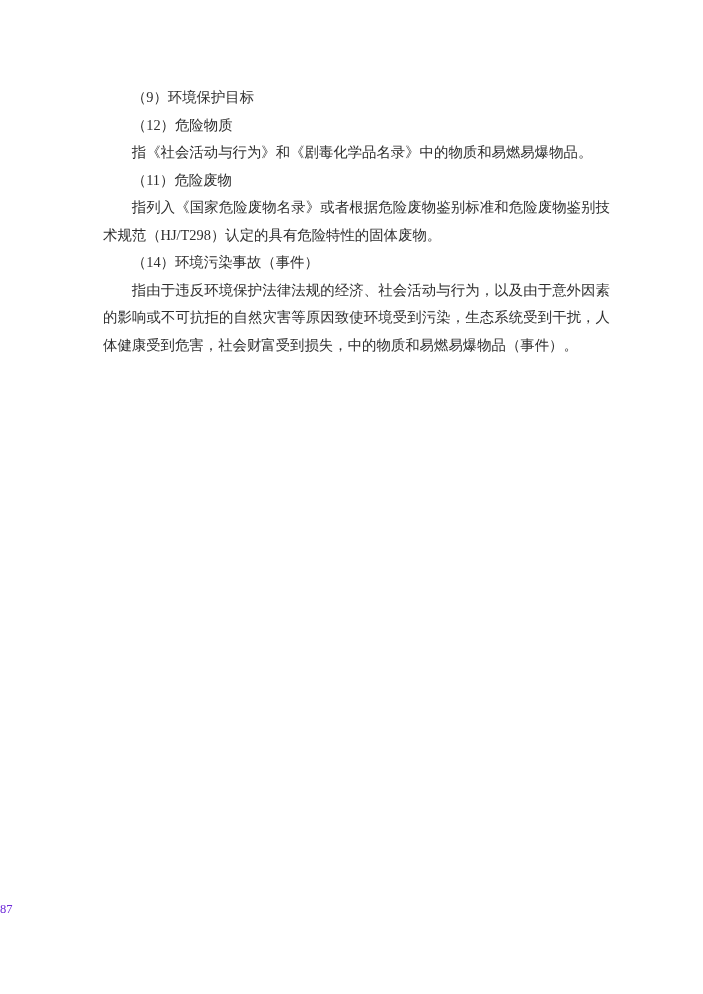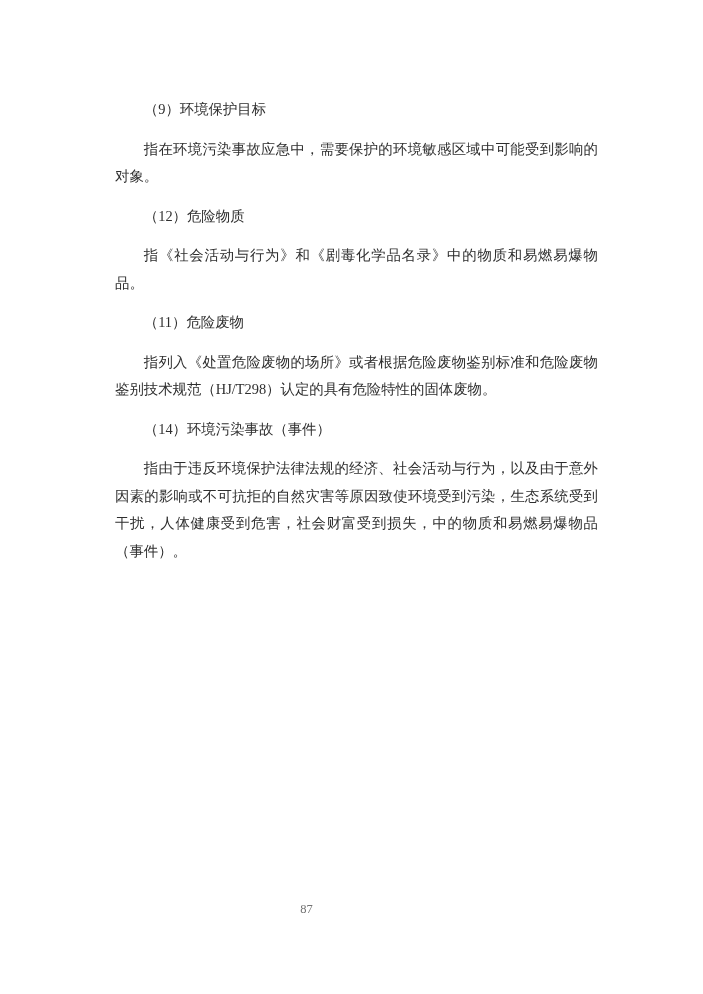--- a/index.html
+++ b/index.html
@@ -27,56 +27,54 @@
     position: absolute;
     left: 103px;
     top: 84px;
     width: 507px;
     font-size: 14.4px;
     line-height: 27.5px;
     text-align: justify;
     letter-spacing: 0;
   }
   .content p {
-    margin: 12px;
+    margin: 0;
     padding: 0;
     text-indent: 2em;
   }
   .sec { margin: 0; padding: 0; }
   .pageno {
     position: absolute;
     left: 0;
     top: 901px;
     width: 613px;
-    text-align: center;
     font-size: 12.5px;
     line-height: 16px;
-    color: #737373;
+    color: #6d28d9;
   }
 </style>
 </head>
 <body>
 
 <div class="page">
 
   <main class="content">
 
     <section class="sec">
       <p>（9）环境保护目标</p>
-      <p>指在环境污染事故应急中，需要保护的环境敏感区域中可能受到影响的对象。</p>
     </section>
 
     <section class="sec">
       <p>（12）危险物质</p>
       <p>指《社会活动与行为》和《剧毒化学品名录》中的物质和易燃易爆物品。</p>
     </section>
 
     <section class="sec">
       <p>（11）危险废物</p>
-      <p>指列入《处置危险废物的场所》或者根据危险废物鉴别标准和危险废物鉴别技术规范（HJ/T298）认定的具有危险特性的固体废物。</p>
+      <p>指列入《国家危险废物名录》或者根据危险废物鉴别标准和危险废物鉴别技术规范（HJ/T298）认定的具有危险特性的固体废物。</p>
     </section>
 
 
     <section class="sec">
       <p>（14）环境污染事故（事件）</p>
       <p>指由于违反环境保护法律法规的经济、社会活动与行为，以及由于意外因素的影响或不可抗拒的自然灾害等原因致使环境受到污染，生态系统受到干扰，人体健康受到危害，社会财富受到损失，中的物质和易燃易爆物品（事件）。</p>
     </section>
 
   </main>
 

